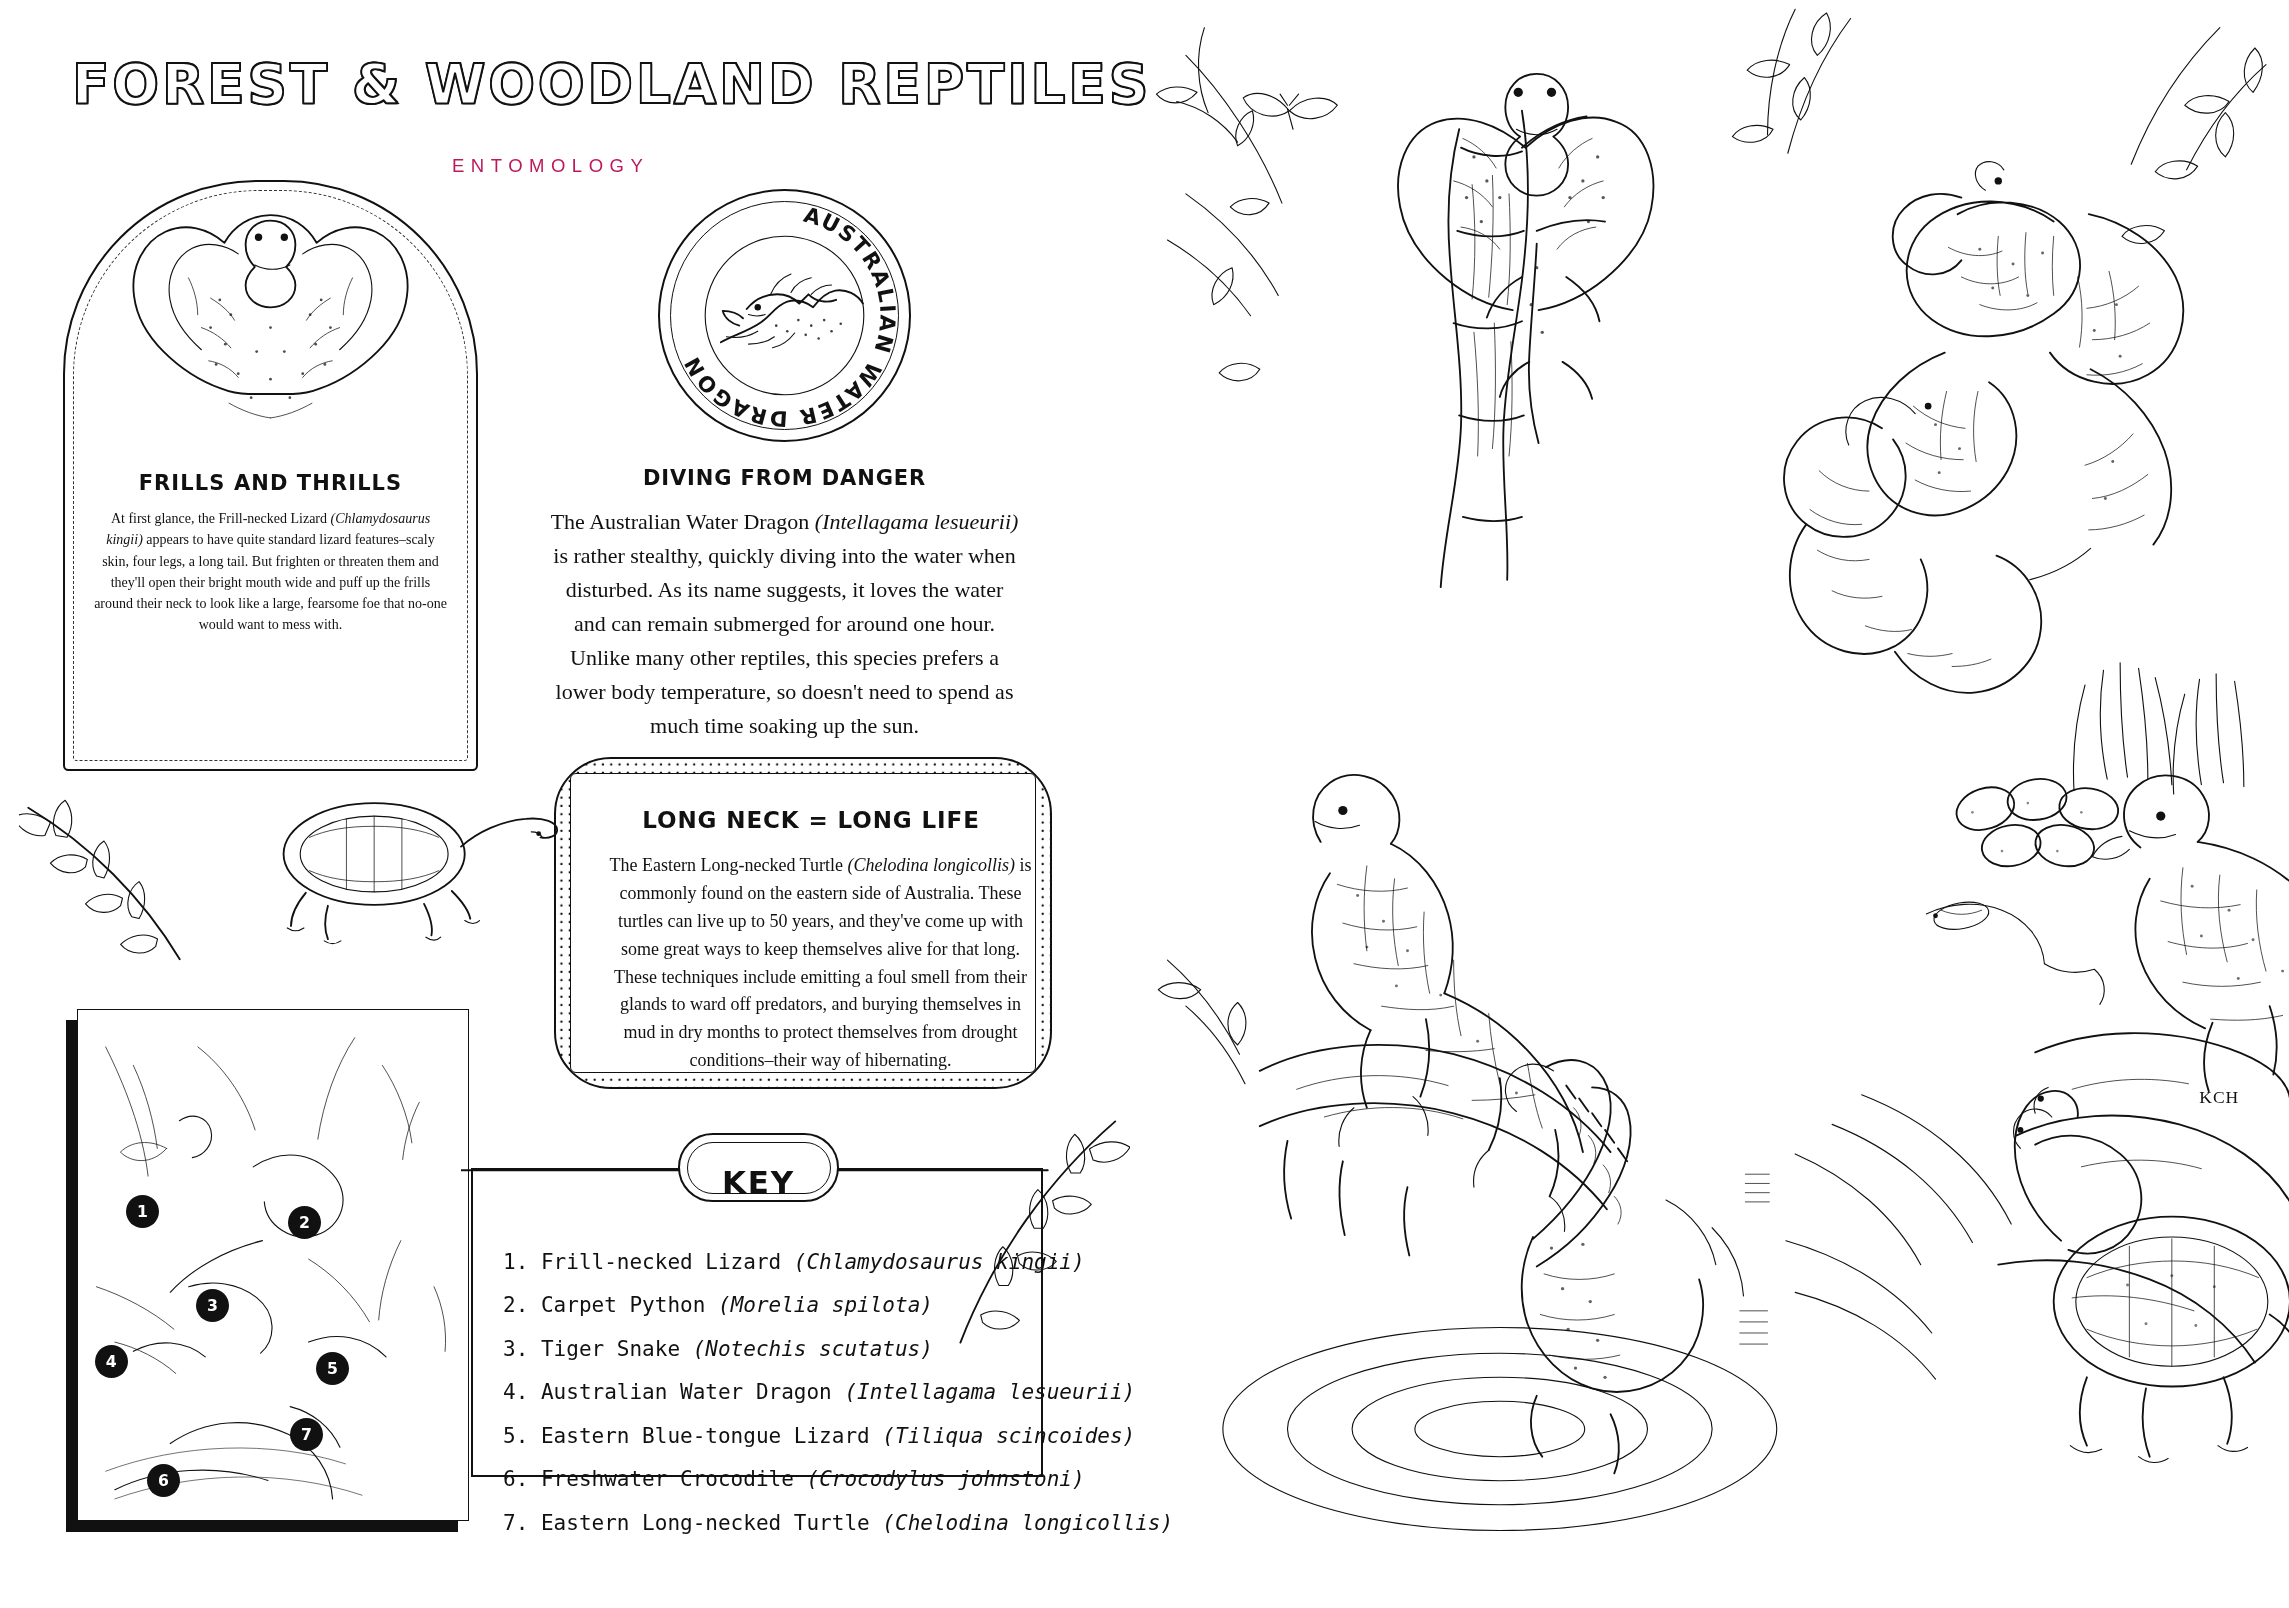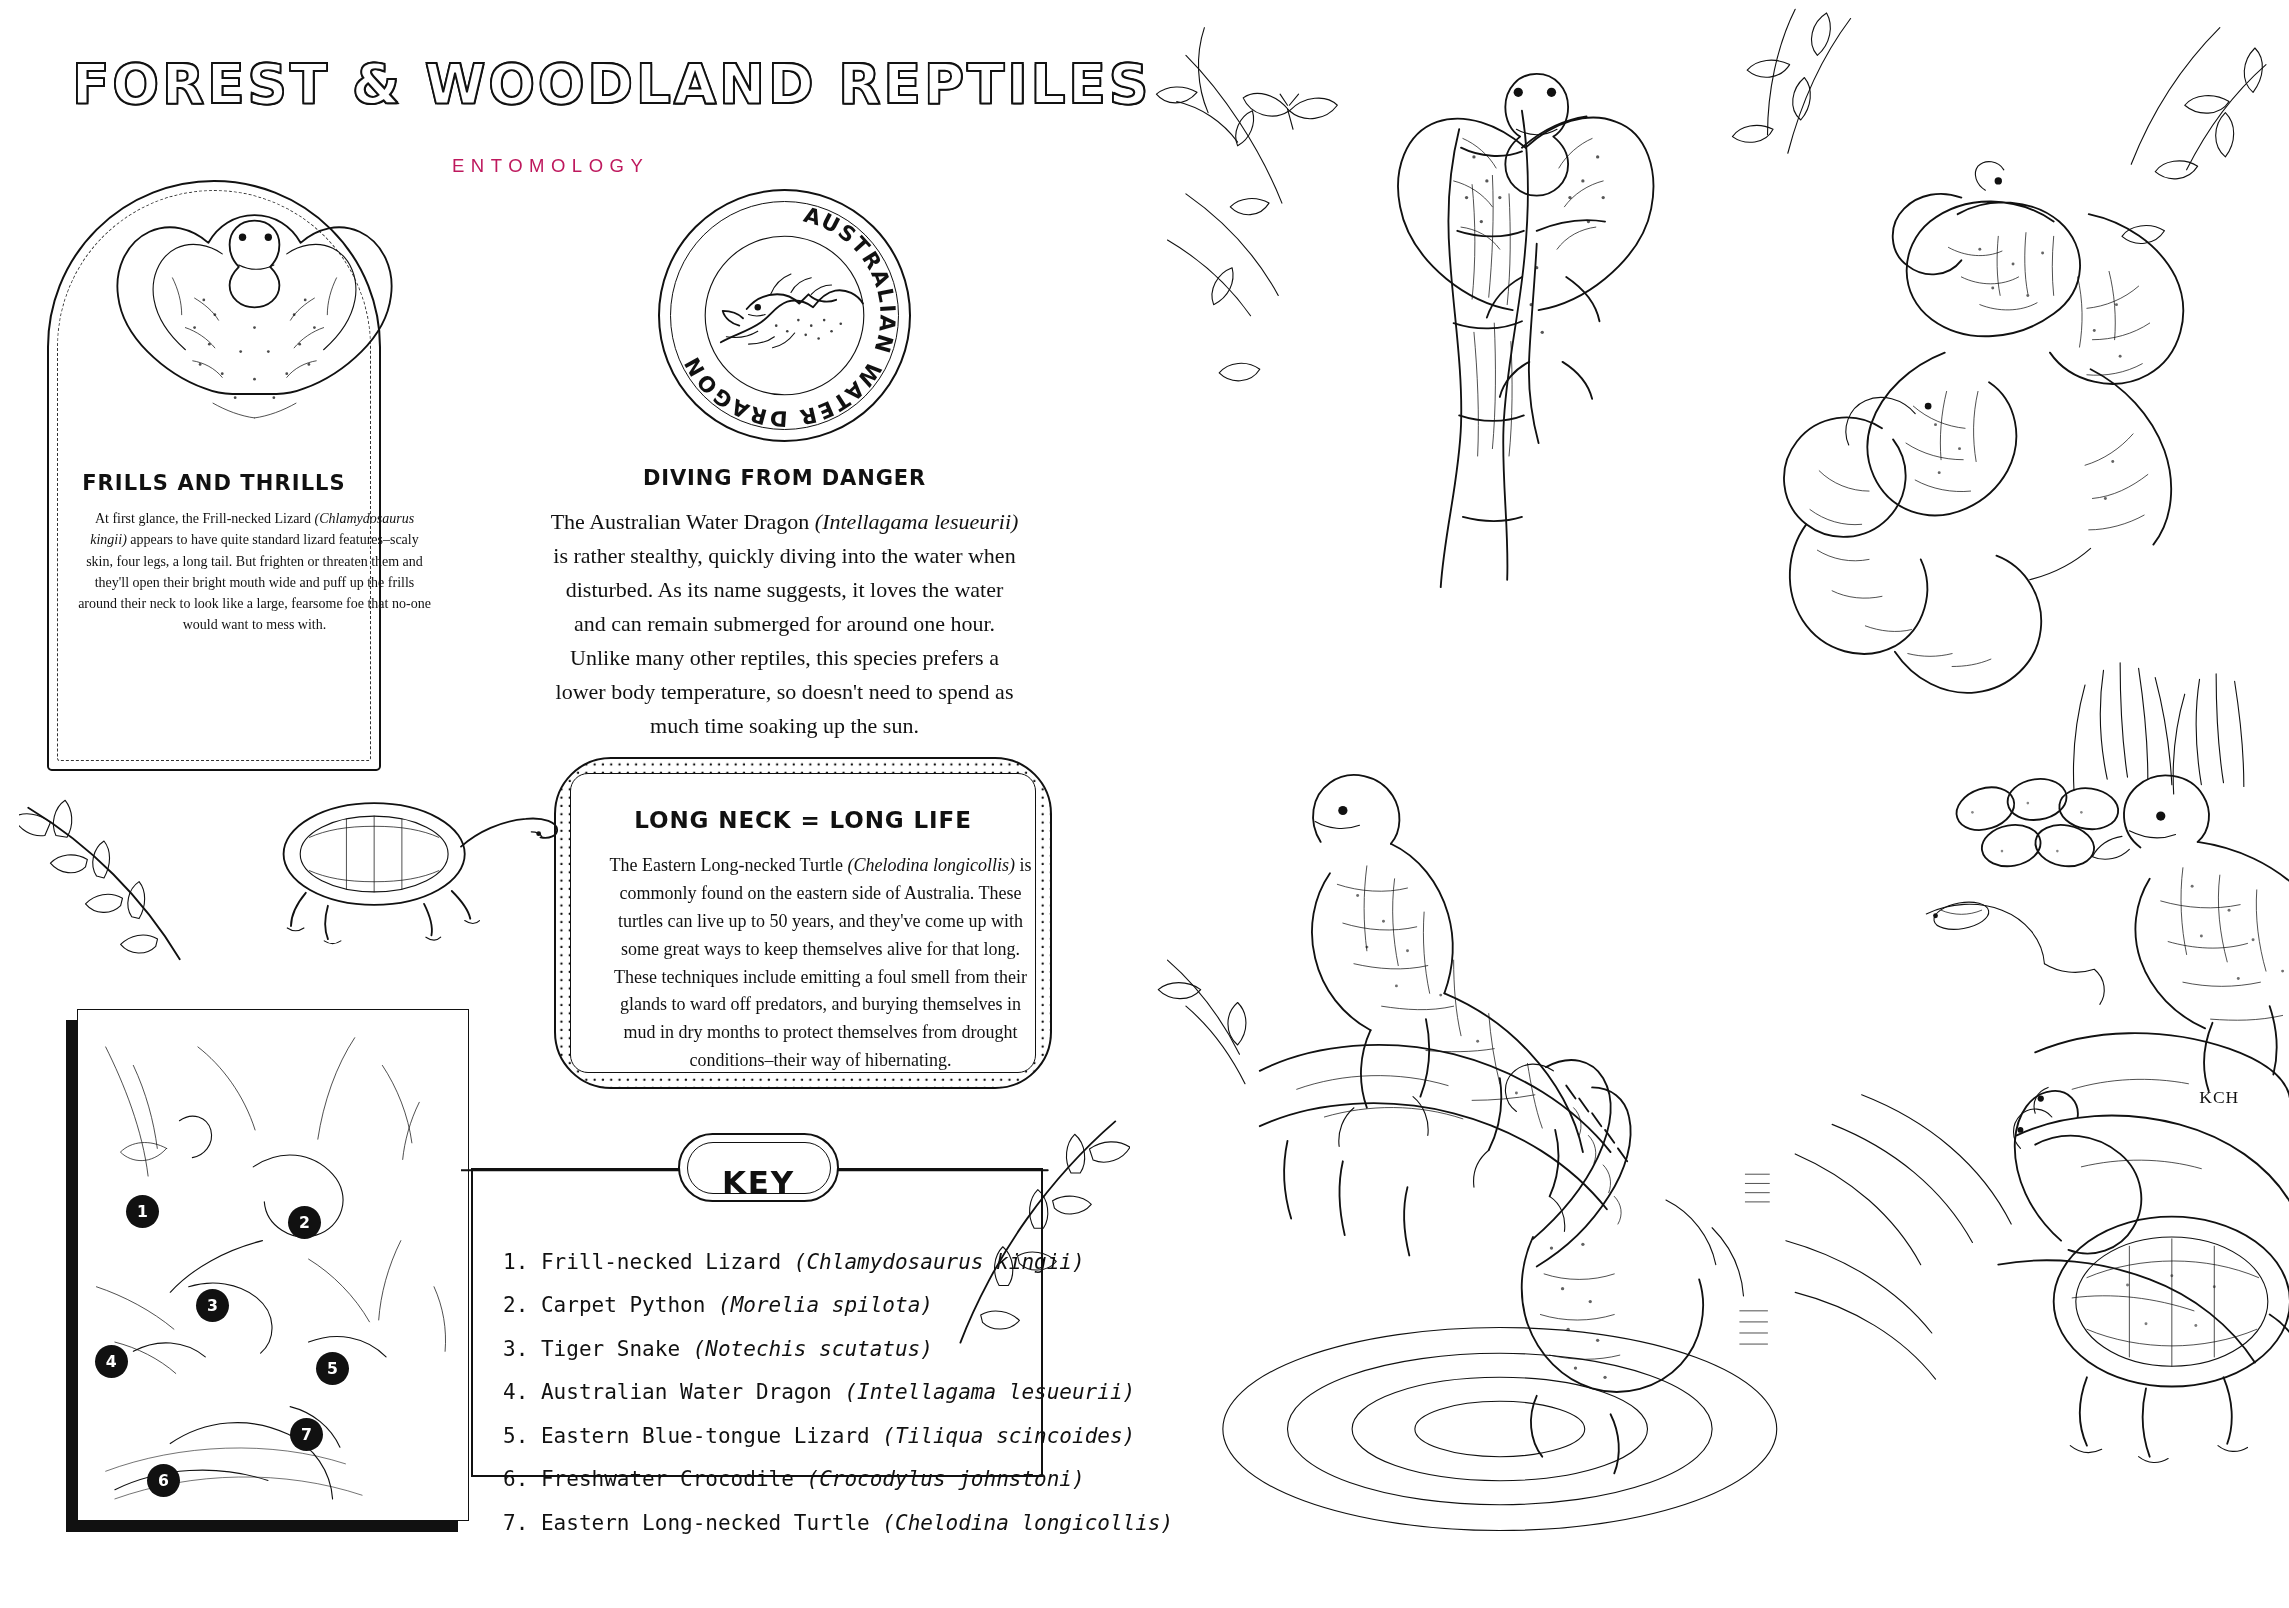--- a/index.html
+++ b/index.html
@@ -57,23 +57,23 @@
     top: 155px;
     font-family: "Liberation Sans", sans-serif;
     font-size: 18.5px;
     letter-spacing: 6.5px;
     color: #be185d;
   }
 
   
   .frill-panel {
     position: absolute;
-    left: 47px;
+    left: 63px;
     top: 180px;
-    width: 334px;
+    width: 415px;
     height: 591px;
   }
   .frill-panel .arch {
     position: absolute;
     inset: 0;
     border: 2.8px solid #111;
     border-radius: 194px 194px 5.5px 5.5px;
     box-sizing: border-box;
   }
   .frill-panel .arch::before {
@@ -174,22 +174,23 @@
     border-radius: 57px;
     box-sizing: border-box;
     background:
       radial-gradient(circle at 5.5px 5.5px, #111 1.2px, transparent 1.5px) 0 0/8.3px 8.3px;
     background-clip: border-box;
   }
   .neck-inner {
     position: absolute;
     inset: 14px;
     background: #fff;
-    border-radius: 18px;
+    border-radius: 6px;
     border: 1.8px solid #111;
+    padding-left: 8px;
   }
   .neck-heading {
     position: absolute;
     top: 33px;
     width: 100%;
     text-align: center;
     font-family: "DejaVu Sans", sans-serif;
     font-weight: 700;
     font-size: 23px;
     letter-spacing: 0.9px;

